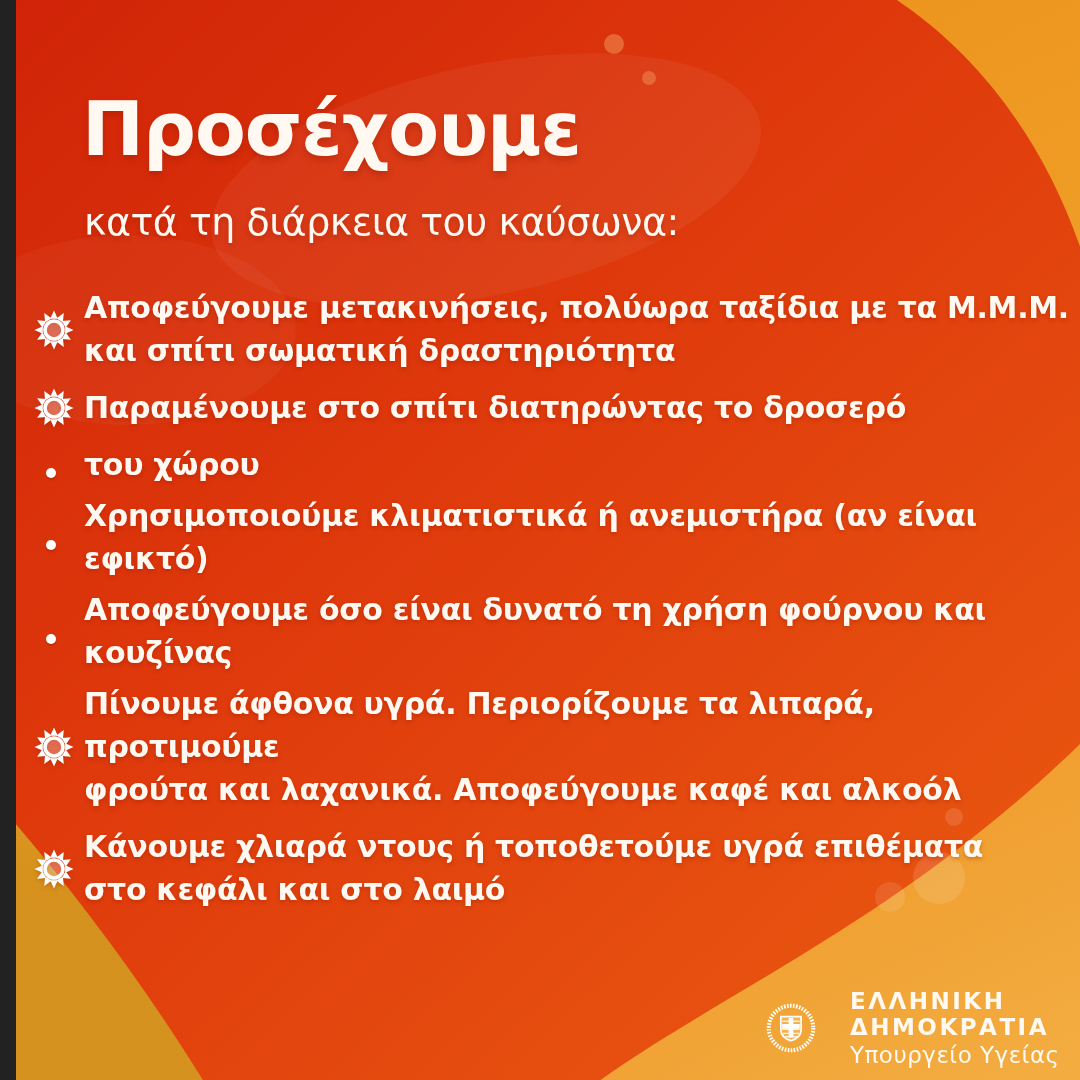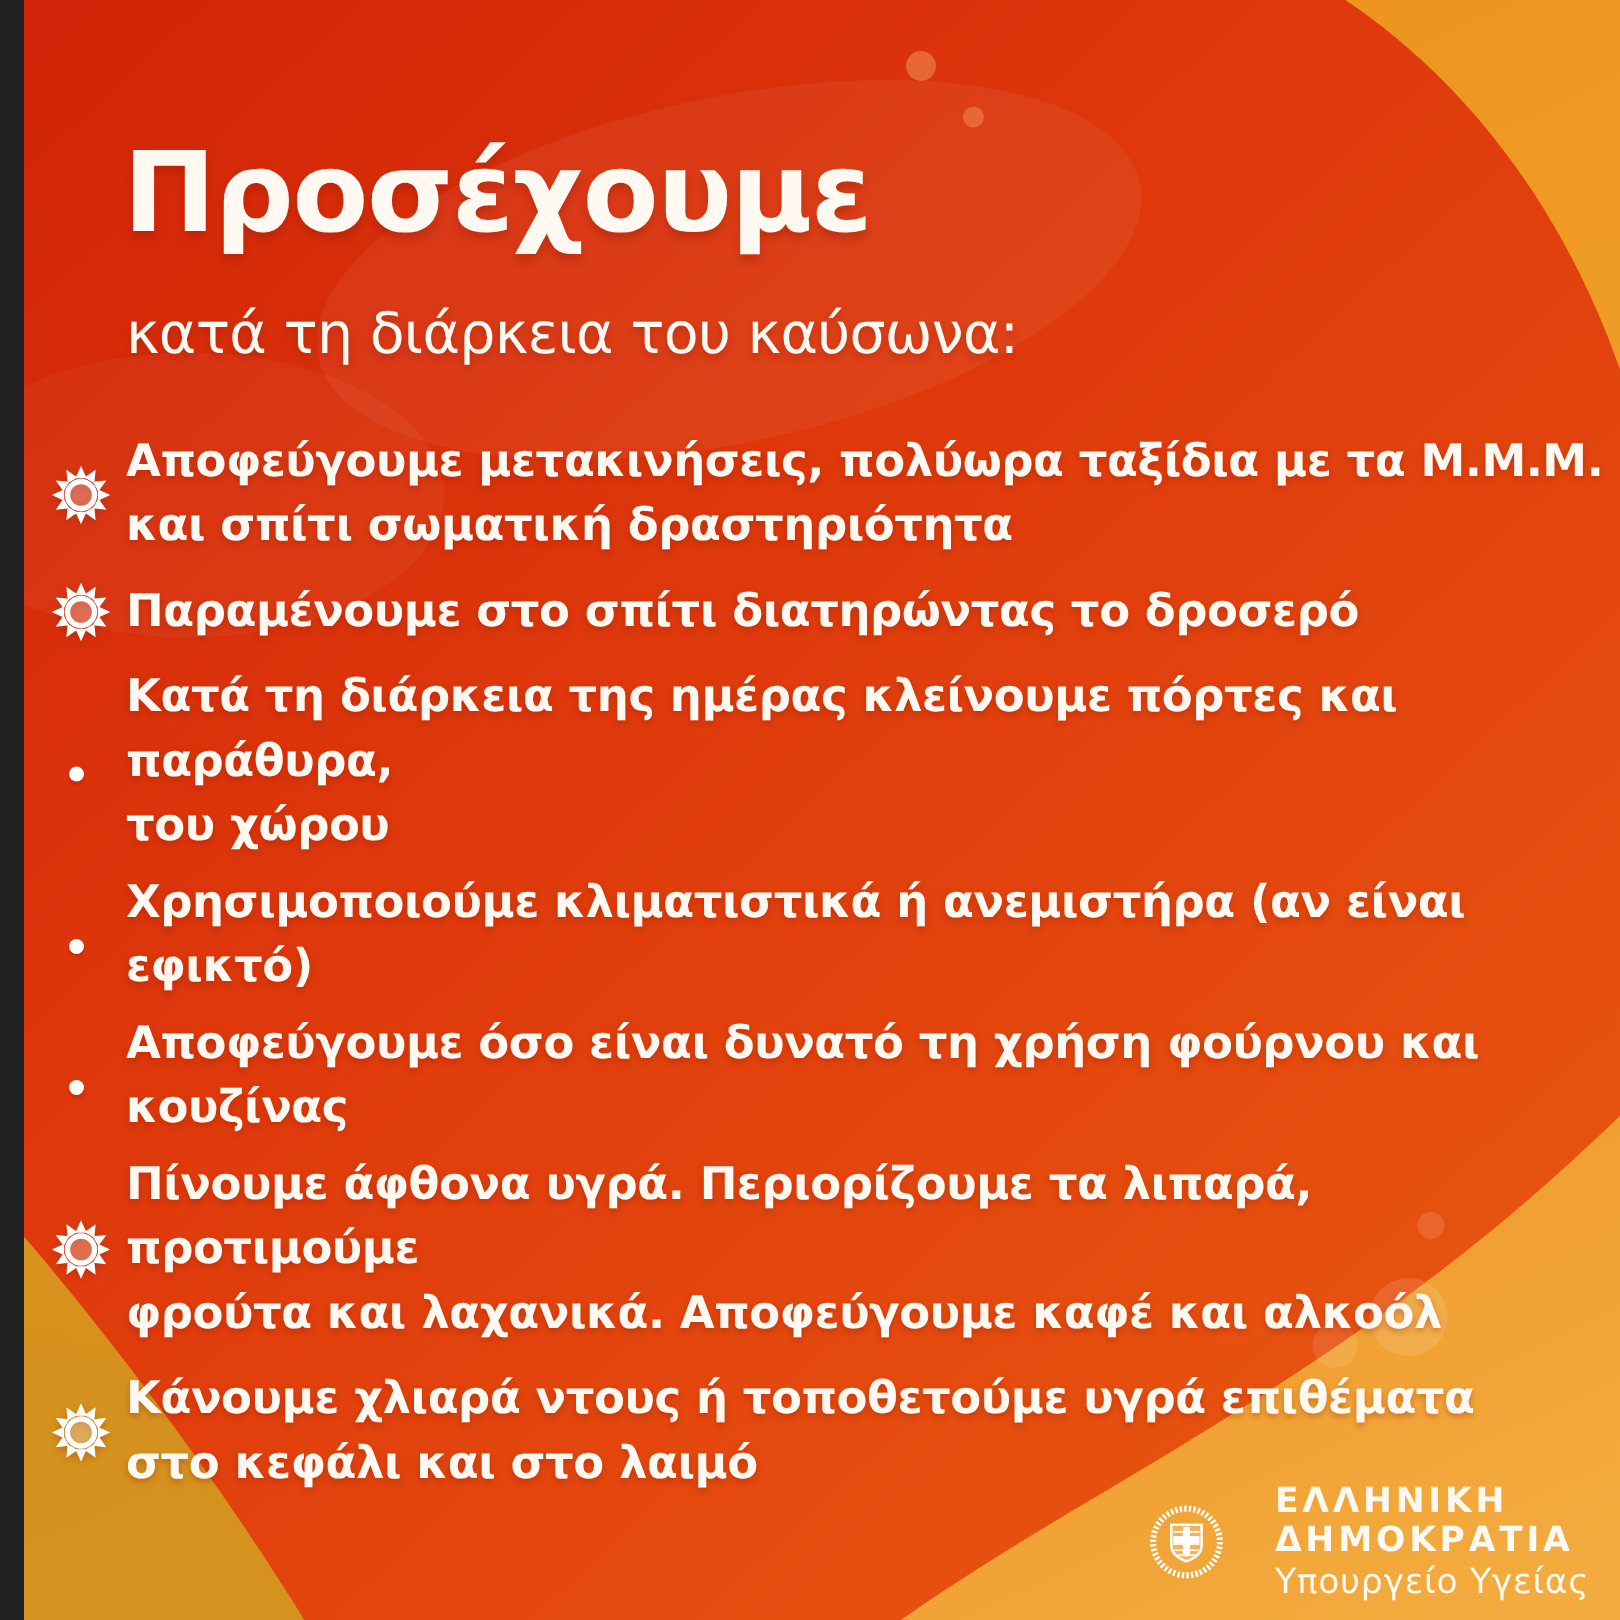--- a/index.html
+++ b/index.html
@@ -162,21 +162,20 @@
         <div class="txt">
           <span>Παραμένουμε στο σπίτι διατηρώντας το δροσερό</span>
         </div>
       </li>
 
       <li class="dot">
         <span class="icon-box">
             <span class="dot-glyph"></span>
           </span>
         <div class="txt">
-          <span>Κατά τη διάρκεια της ημέρας κλείνουμε πόρτες και παράθυρα,</span>
           <span>του χώρου</span>
         </div>
       </li>
 
       <li class="dot">
         <span class="icon-box">
             <span class="dot-glyph"></span>
           </span>
         <div class="txt">
           <span>Χρησιμοποιούμε κλιματιστικά ή ανεμιστήρα (αν είναι εφικτό)</span>

